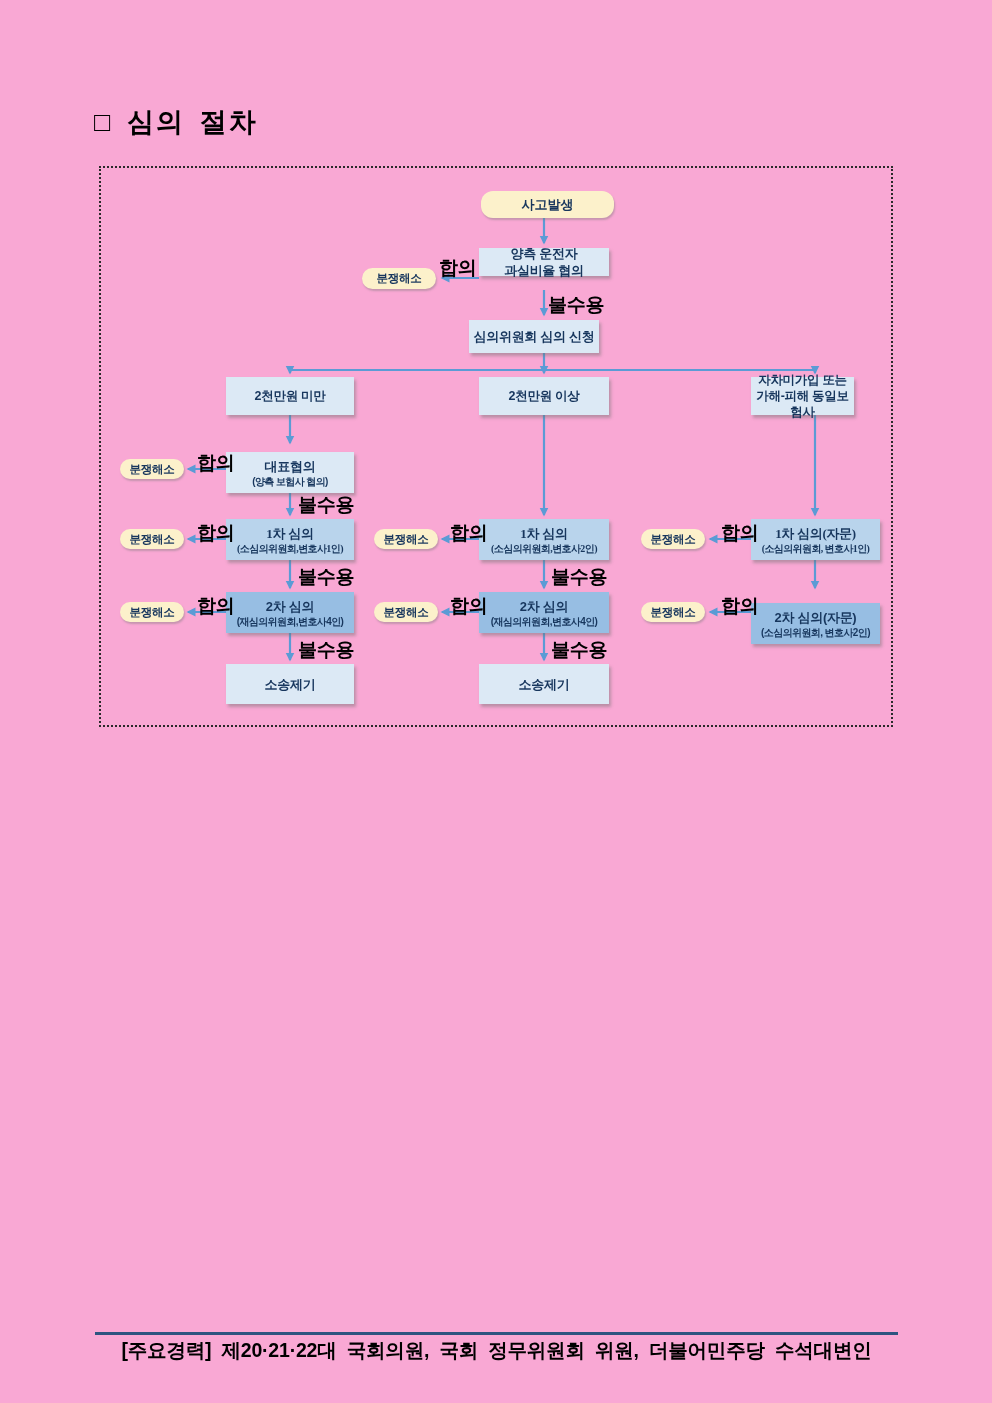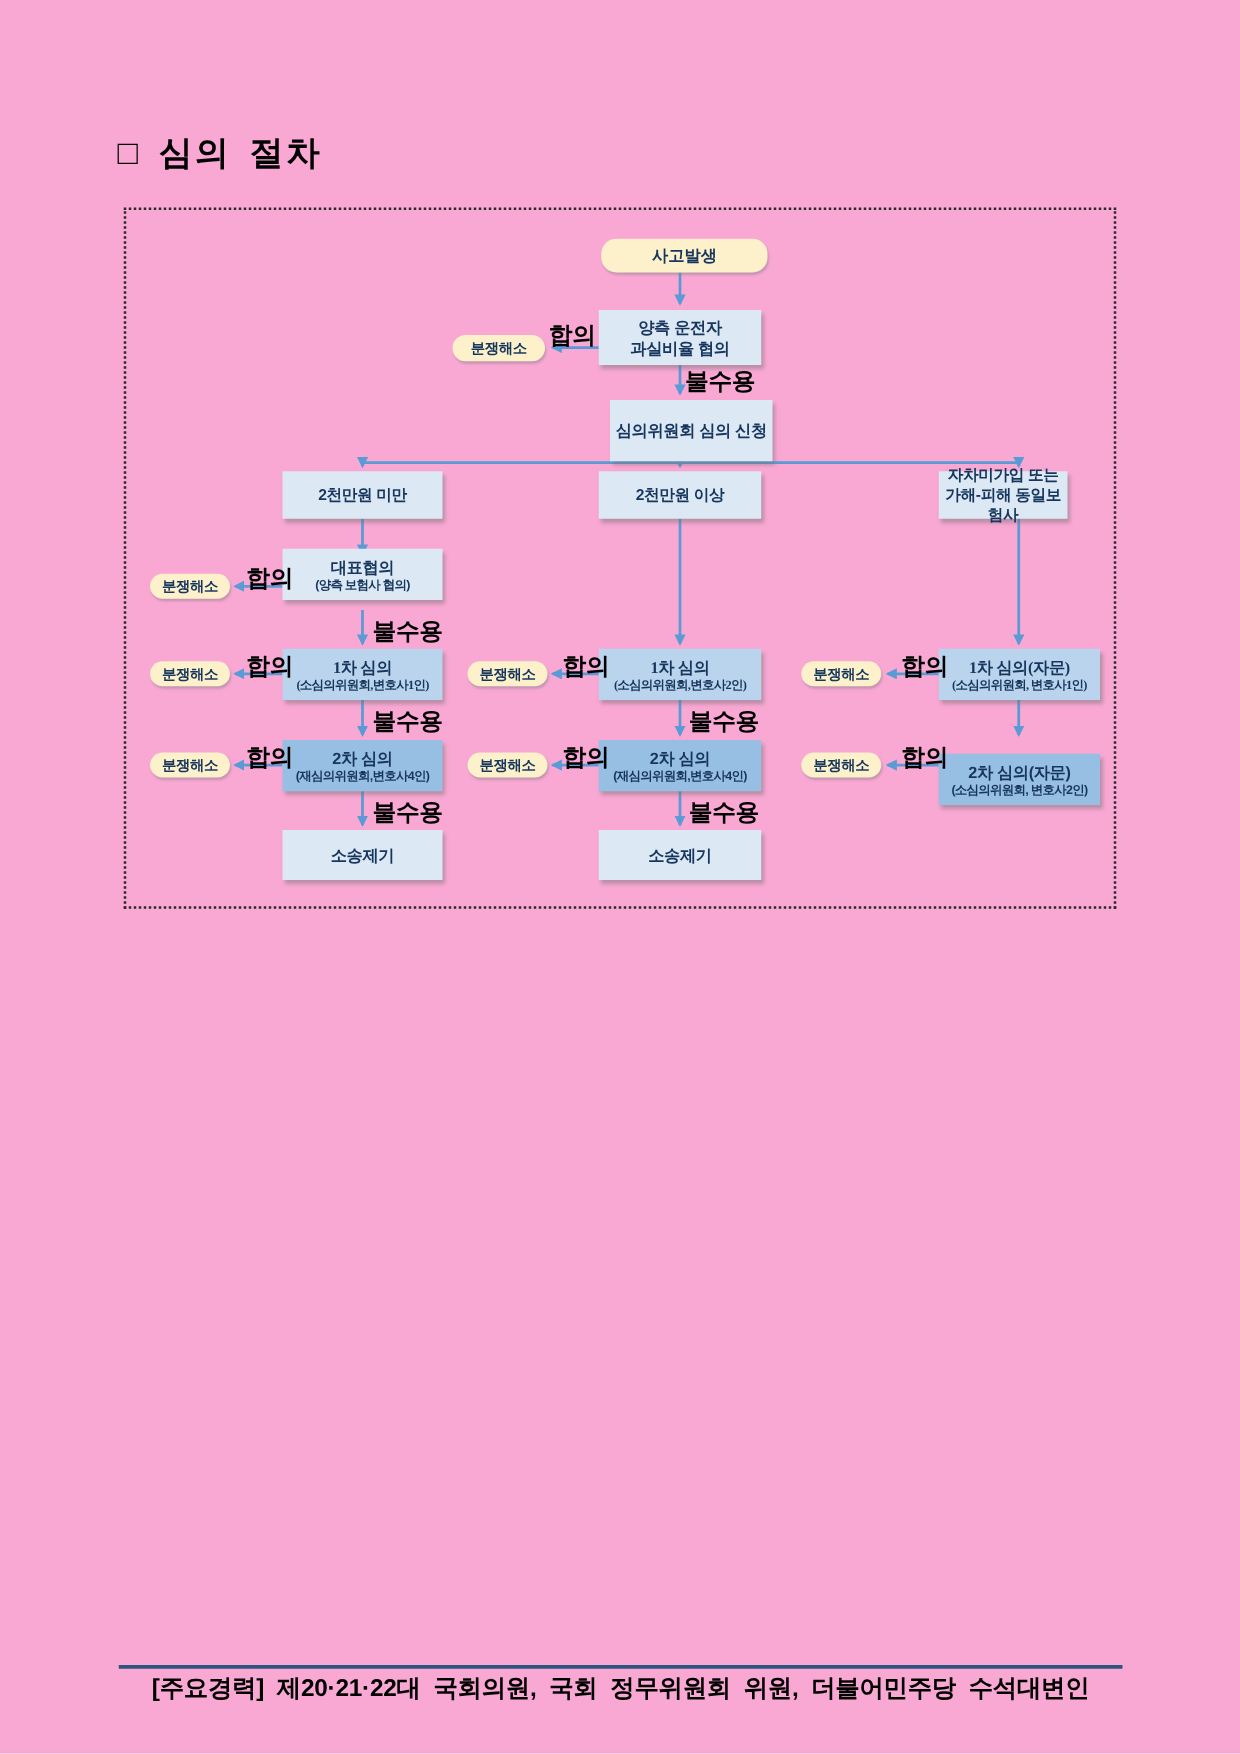--- a/index.html
+++ b/index.html
@@ -81,45 +81,45 @@
 
         <line x1="714" y1="247" x2="714" y2="347" marker-end="url(#ah)"></line>
         <line x1="650" y1="371" x2="609" y2="371" marker-end="url(#ah)"></line>
         <line x1="714" y1="392" x2="714" y2="420" marker-end="url(#ah)"></line>
         <line x1="650" y1="444" x2="609" y2="444" marker-end="url(#ah)"></line>
       </g>
     </svg>
 
     <div class="oval start" style="left:380px;top:23px;width:133px;height:27px;">사고발생</div>
 
-    <div class="node light" style="left:378px;top:80px;width:130px;height:44px;">
+    <div class="node light" style="left:378px;top:80px;width:130px;height:28px;">
       <span class="t">양측 운전자</span>
       <span class="t">과실비율 협의</span>
     </div>
 
     <div class="lbl" style="left:338px;top:87px;">합의</div>
     <div class="oval small" style="left:261px;top:100px;width:74px;height:21px;">분쟁해소</div>
     <div class="lbl" style="left:447px;top:124px;">불수용</div>
 
-    <div class="node light" style="left:387px;top:152px;width:130px;height:49px;">
+    <div class="node light" style="left:368px;top:152px;width:130px;height:33px;">
       <span class="t">심의위원회 심의 신청</span>
     </div>
 
     <div class="node light" style="left:125px;top:209px;width:128px;height:38px;">
       <span class="b">2천만원 미만</span>
     </div>
     <div class="node light" style="left:378px;top:209px;width:130px;height:38px;">
       <span class="b">2천만원 이상</span>
     </div>
     <div class="node light" style="left:650px;top:209px;width:103px;height:38px;">
       <span class="b">자차미가입 또는</span>
       <span class="b">가해-피해 동일보험사</span>
     </div>
 
-    <div class="node light" style="left:125px;top:271px;width:128px;height:41px;align-items:center;">
+    <div class="node light" style="left:125px;top:284px;width:128px;height:41px;align-items:center;">
       <span class="t">대표협의</span>
       <span class="s">(양측 보험사 협의)</span>
     </div>
     <div class="lbl" style="left:96px;top:282px;">합의</div>
     <div class="oval small" style="left:19px;top:291px;width:64px;height:20px;">분쟁해소</div>
     <div class="lbl" style="left:197px;top:324px;">불수용</div>
 
     <div class="node med" style="left:125px;top:351px;width:128px;height:41px;">
       <span class="t">1차 심의</span>
       <span class="s">(소심의위원회,변호사1인)</span>

